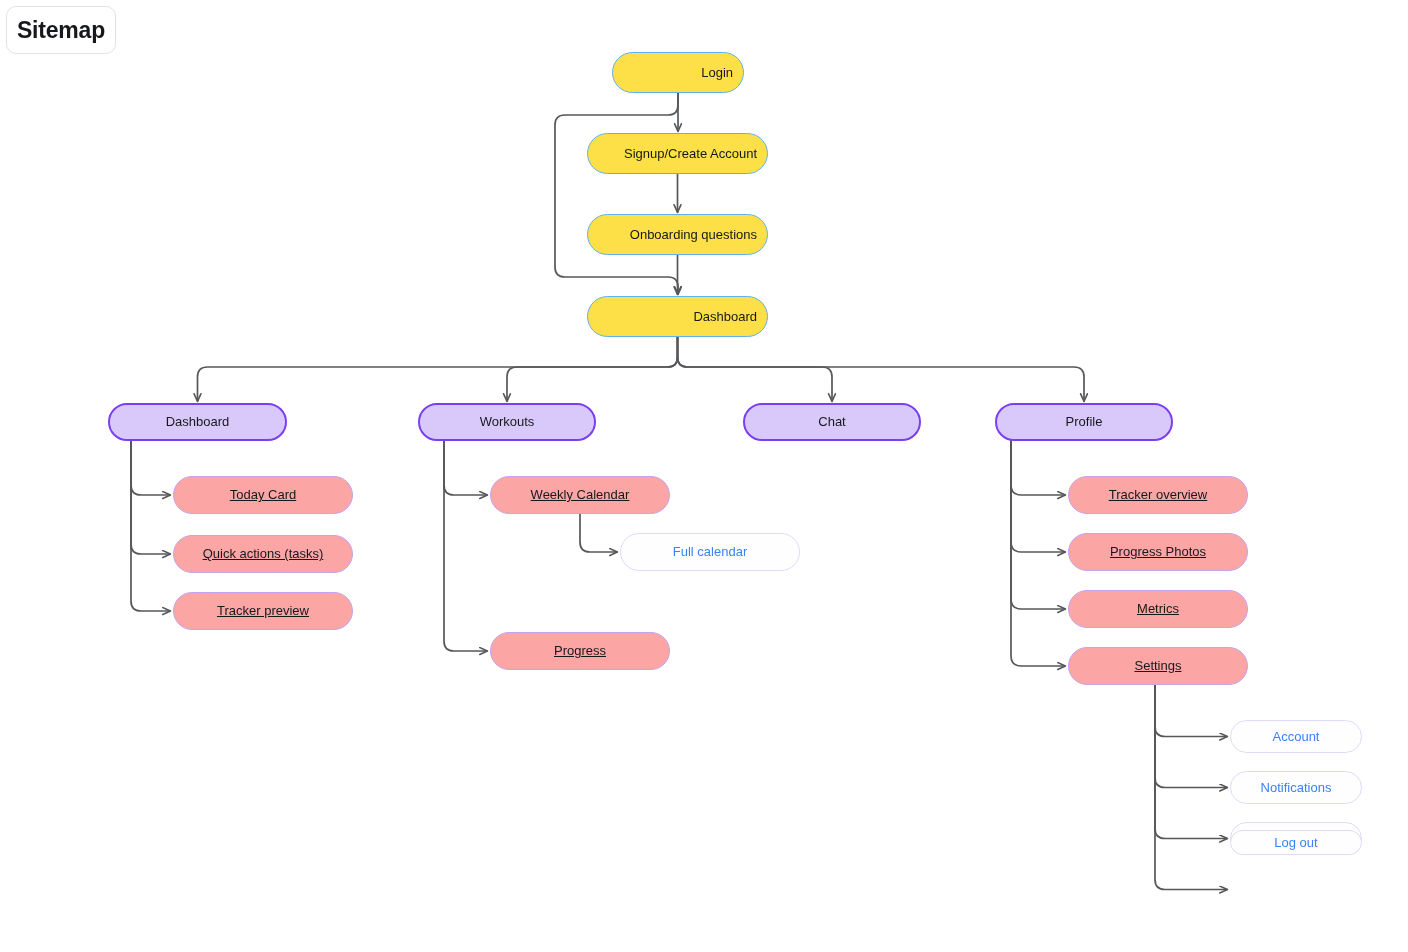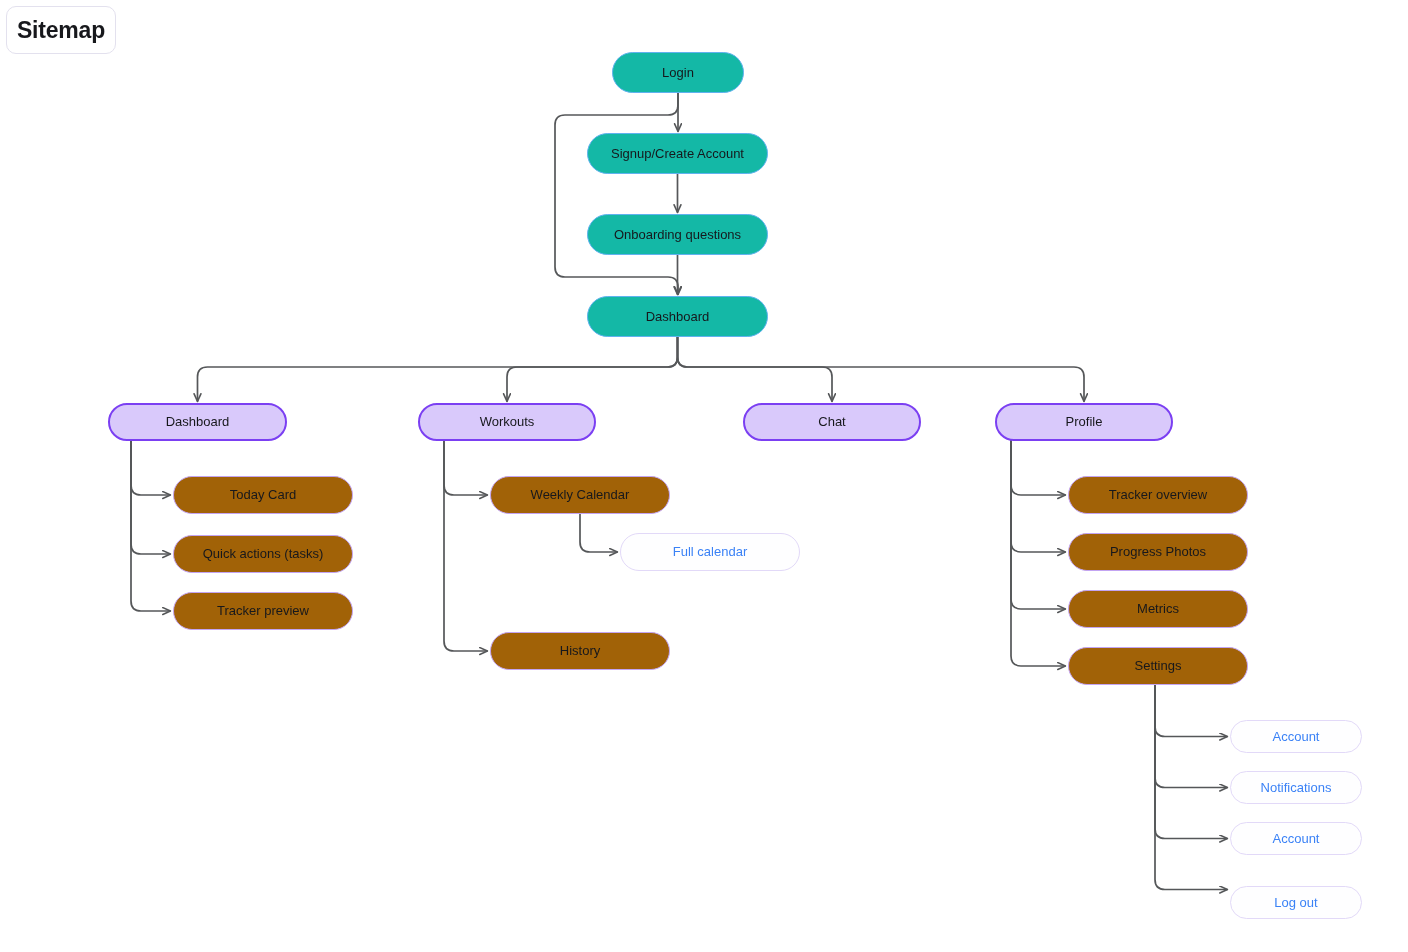--- a/index.html
+++ b/index.html
@@ -65,35 +65,37 @@
     text-align: center;
     border-radius: 999px;
     font-size: 13px;
     line-height: 1.2;
     padding: 0 10px;
     white-space: nowrap;
   }
 
   
   .node.blue {
-    background: #14b8a6;
+    background: #fde047;
     border: 1.6px solid #60b2ef;
     color: #16181c;
+    justify-content: flex-end;
   }
   
   .node.purple-main {
     background: #d9c9fb;
     border: 2px solid #7b3ff2;
     color: #17181c;
   }
   
   .node.purple-child {
-    background: #a16207;
+    background: #fca5a5;
     border: 1.4px solid #c3a4f2;
     color: #17181c;
+    text-decoration: underline;
   }
   
   .node.white-leaf {
     background: #fefeff;
     border: 1.4px solid #e2d9f8;
     color: #3b82f6;
   }
 </style>
 </head>
 <body>
@@ -168,21 +170,21 @@
       <div class="node purple-child" style="left: 173px; top: 592px; width: 180px; height: 38px;">
         <span>Tracker preview</span>
       </div>
       <div class="node purple-child" style="left: 490px; top: 476px; width: 180px; height: 38px;">
         <span>Weekly Calendar</span>
       </div>
       <div class="node white-leaf" style="left: 620px; top: 533px; width: 180px; height: 38px;">
         <span>Full calendar</span>
       </div>
       <div class="node purple-child" style="left: 490px; top: 632px; width: 180px; height: 38px;">
-        <span>History</span>
+        <span>Progress</span>
       </div>
       <div class="node purple-child" style="left: 1068px; top: 476px; width: 180px; height: 38px; text-align: right;">
         <span>Tracker overview</span>
       </div>
       <div class="node purple-child" style="left: 1068px; top: 533px; width: 180px; height: 38px;">
         <span>Progress Photos</span>
       </div>
       <div class="node purple-child" style="left: 1068px; top: 590px; width: 180px; height: 38px;">
         <span>Metrics</span>
       </div>
@@ -191,18 +193,18 @@
       </div>
       <div class="node white-leaf" style="left: 1230px; top: 720px; width: 132px; height: 33px;">
         <span>Account</span>
       </div>
       <div class="node white-leaf" style="left: 1230px; top: 771px; width: 132px; height: 33px; text-align: center;">
         <span>Notifications</span>
       </div>
       <div class="node white-leaf" style="left: 1230px; top: 822px; width: 132px; height: 33px;">
         <span>Account</span>
       </div>
-      <div class="node white-leaf" style="left: 1230px; top: 886px; width: 132px; height: 33px;">
+      <div class="node white-leaf" style="left: 1230px; top: 830px; width: 132px; height: 25px;">
         <span>Log out</span>
       </div>
     </div>
 
 </div>
 
 </body></html>

